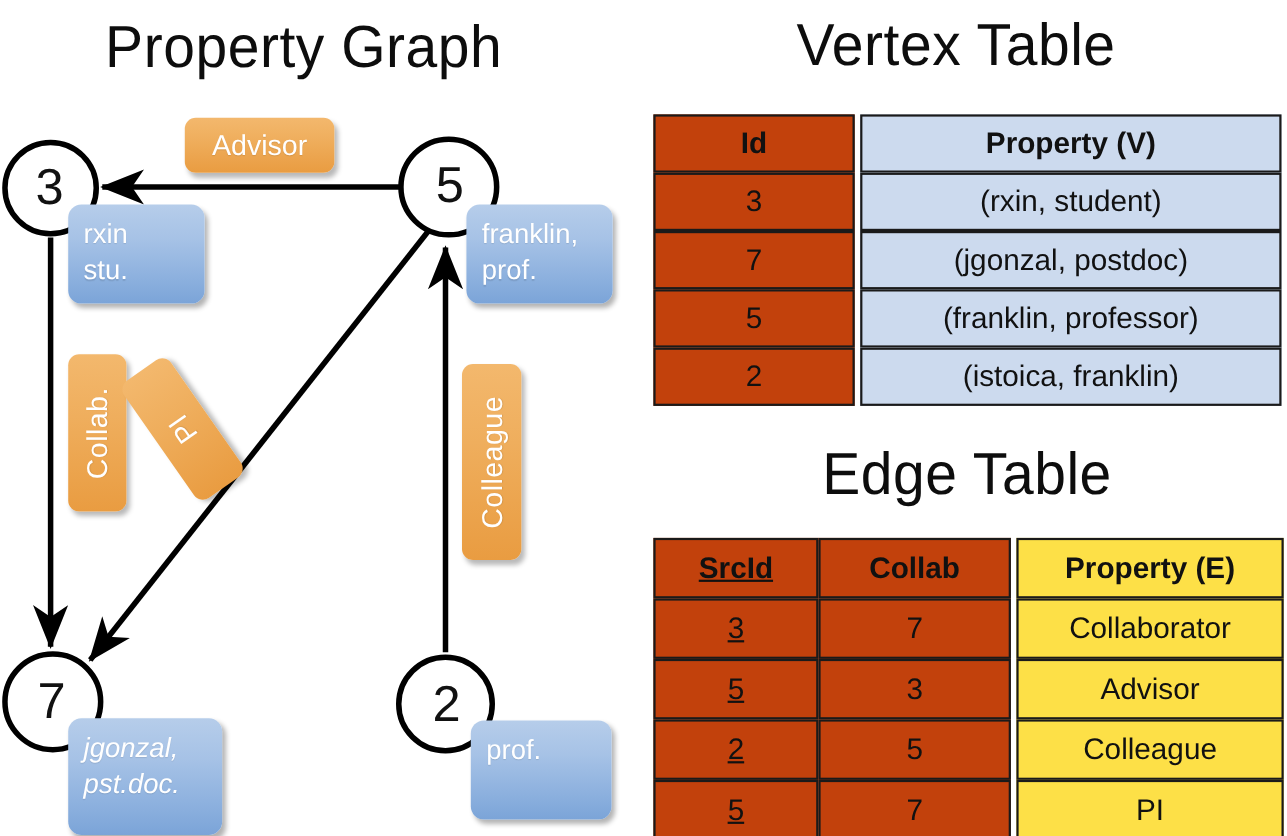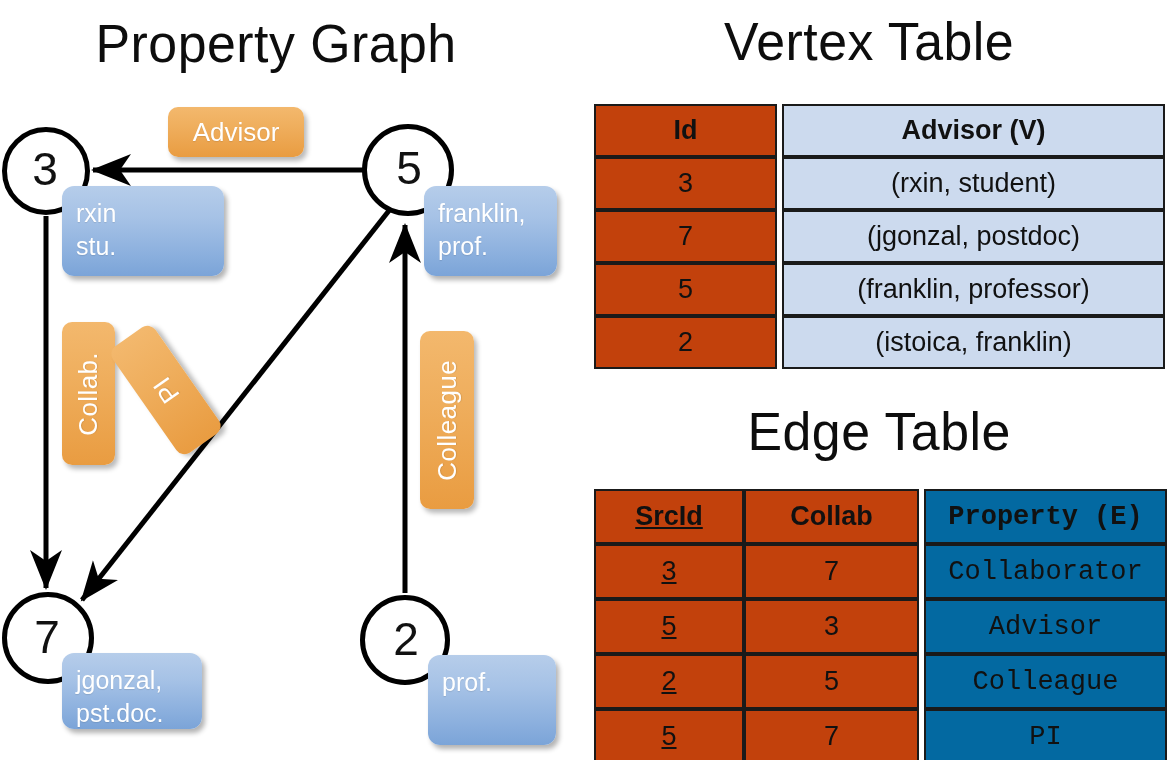--- a/index.html
+++ b/index.html
@@ -77,23 +77,23 @@
     box-shadow: 3px 4px 5px rgba(0,0,0,0.30);
     color: #ffffff;
     font-size: 25px;
     font-weight: 300;
     line-height: 1.30;
     padding: 11px 0 0 14px;
     box-sizing: border-box;
     font-family: "Liberation Sans", sans-serif;
     text-shadow: 0 1px 1px rgba(0,0,0,0.10);
   }
-  #prop-rxin     { left: 62px;  top: 186px; width: 162px; height: 90px; }
+  #prop-rxin     { left: 62px;  top: 186px; width: 124px; height: 90px; }
   #prop-franklin { left: 424px; top: 186px; width: 133px; height: 90px; }
-  #prop-jgonzal  { left: 62px;  top: 653px; width: 140px; height: 76px; }
+  #prop-jgonzal  { left: 62px;  top: 653px; width: 140px; height: 106px; font-style: italic; }
   #prop-istoica  { left: 428px; top: 655px; width: 128px; height: 90px; }
 
   
   .edge-box {
     position: absolute;
     border-radius: 10px;
     background: linear-gradient(to bottom, #f3b86d 0%, #efae5d 40%, #e99c41 100%);
     box-shadow: 3px 4px 5px rgba(0,0,0,0.28);
     color: #ffffff;
     font-size: 26px;
@@ -155,21 +155,21 @@
   }
   .gap-col { border: none !important; background: transparent !important; width: 5px; padding: 0 !important; }
 
   #vertex-table { left: 594px; top: 104px; }
   #vertex-table td.col-id   { width: 183px; height: 53px; }
   #vertex-table td.col-prop { width: 383px; height: 53px; background: #ccdaee; }
 
   #edge-table { left: 594px; top: 489px; }
   #edge-table td.col-src  { width: 150px; height: 55px; text-decoration: underline; }
   #edge-table td.col-dst  { width: 175px; height: 55px; }
-  #edge-table td.col-prop { width: 243px; height: 55px; background: #0369a1; font-family: Liberation Mono, monospace; }
+  #edge-table td.col-prop { width: 243px; height: 55px; background: #fde047; }
 </style>
 </head>
 <body>
 
 <div class="title" id="title-property-graph">Property Graph</div>
 <div class="title" id="title-vertex-table">Vertex Table</div>
 <div class="title" id="title-edge-table">Edge Table</div>
 
 <div id="graph-panel">
 
@@ -230,21 +230,21 @@
   <div class="prop-box" id="prop-istoica">
     <div>prof.</div>
   </div>
 </div>
 
 <table class="grid-table" id="vertex-table">
   <tbody>
     <tr>
       <td class="col-id hdr">Id</td>
       <td class="gap-col"></td>
-      <td class="col-prop hdr">Advisor (V)</td>
+      <td class="col-prop hdr">Property (V)</td>
     </tr>
     <tr>
       <td class="col-id">3</td>
       <td class="gap-col"></td>
       <td class="col-prop">(rxin, student)</td>
     </tr>
     <tr>
       <td class="col-id">7</td>
       <td class="gap-col"></td>
       <td class="col-prop">(jgonzal, postdoc)</td>

